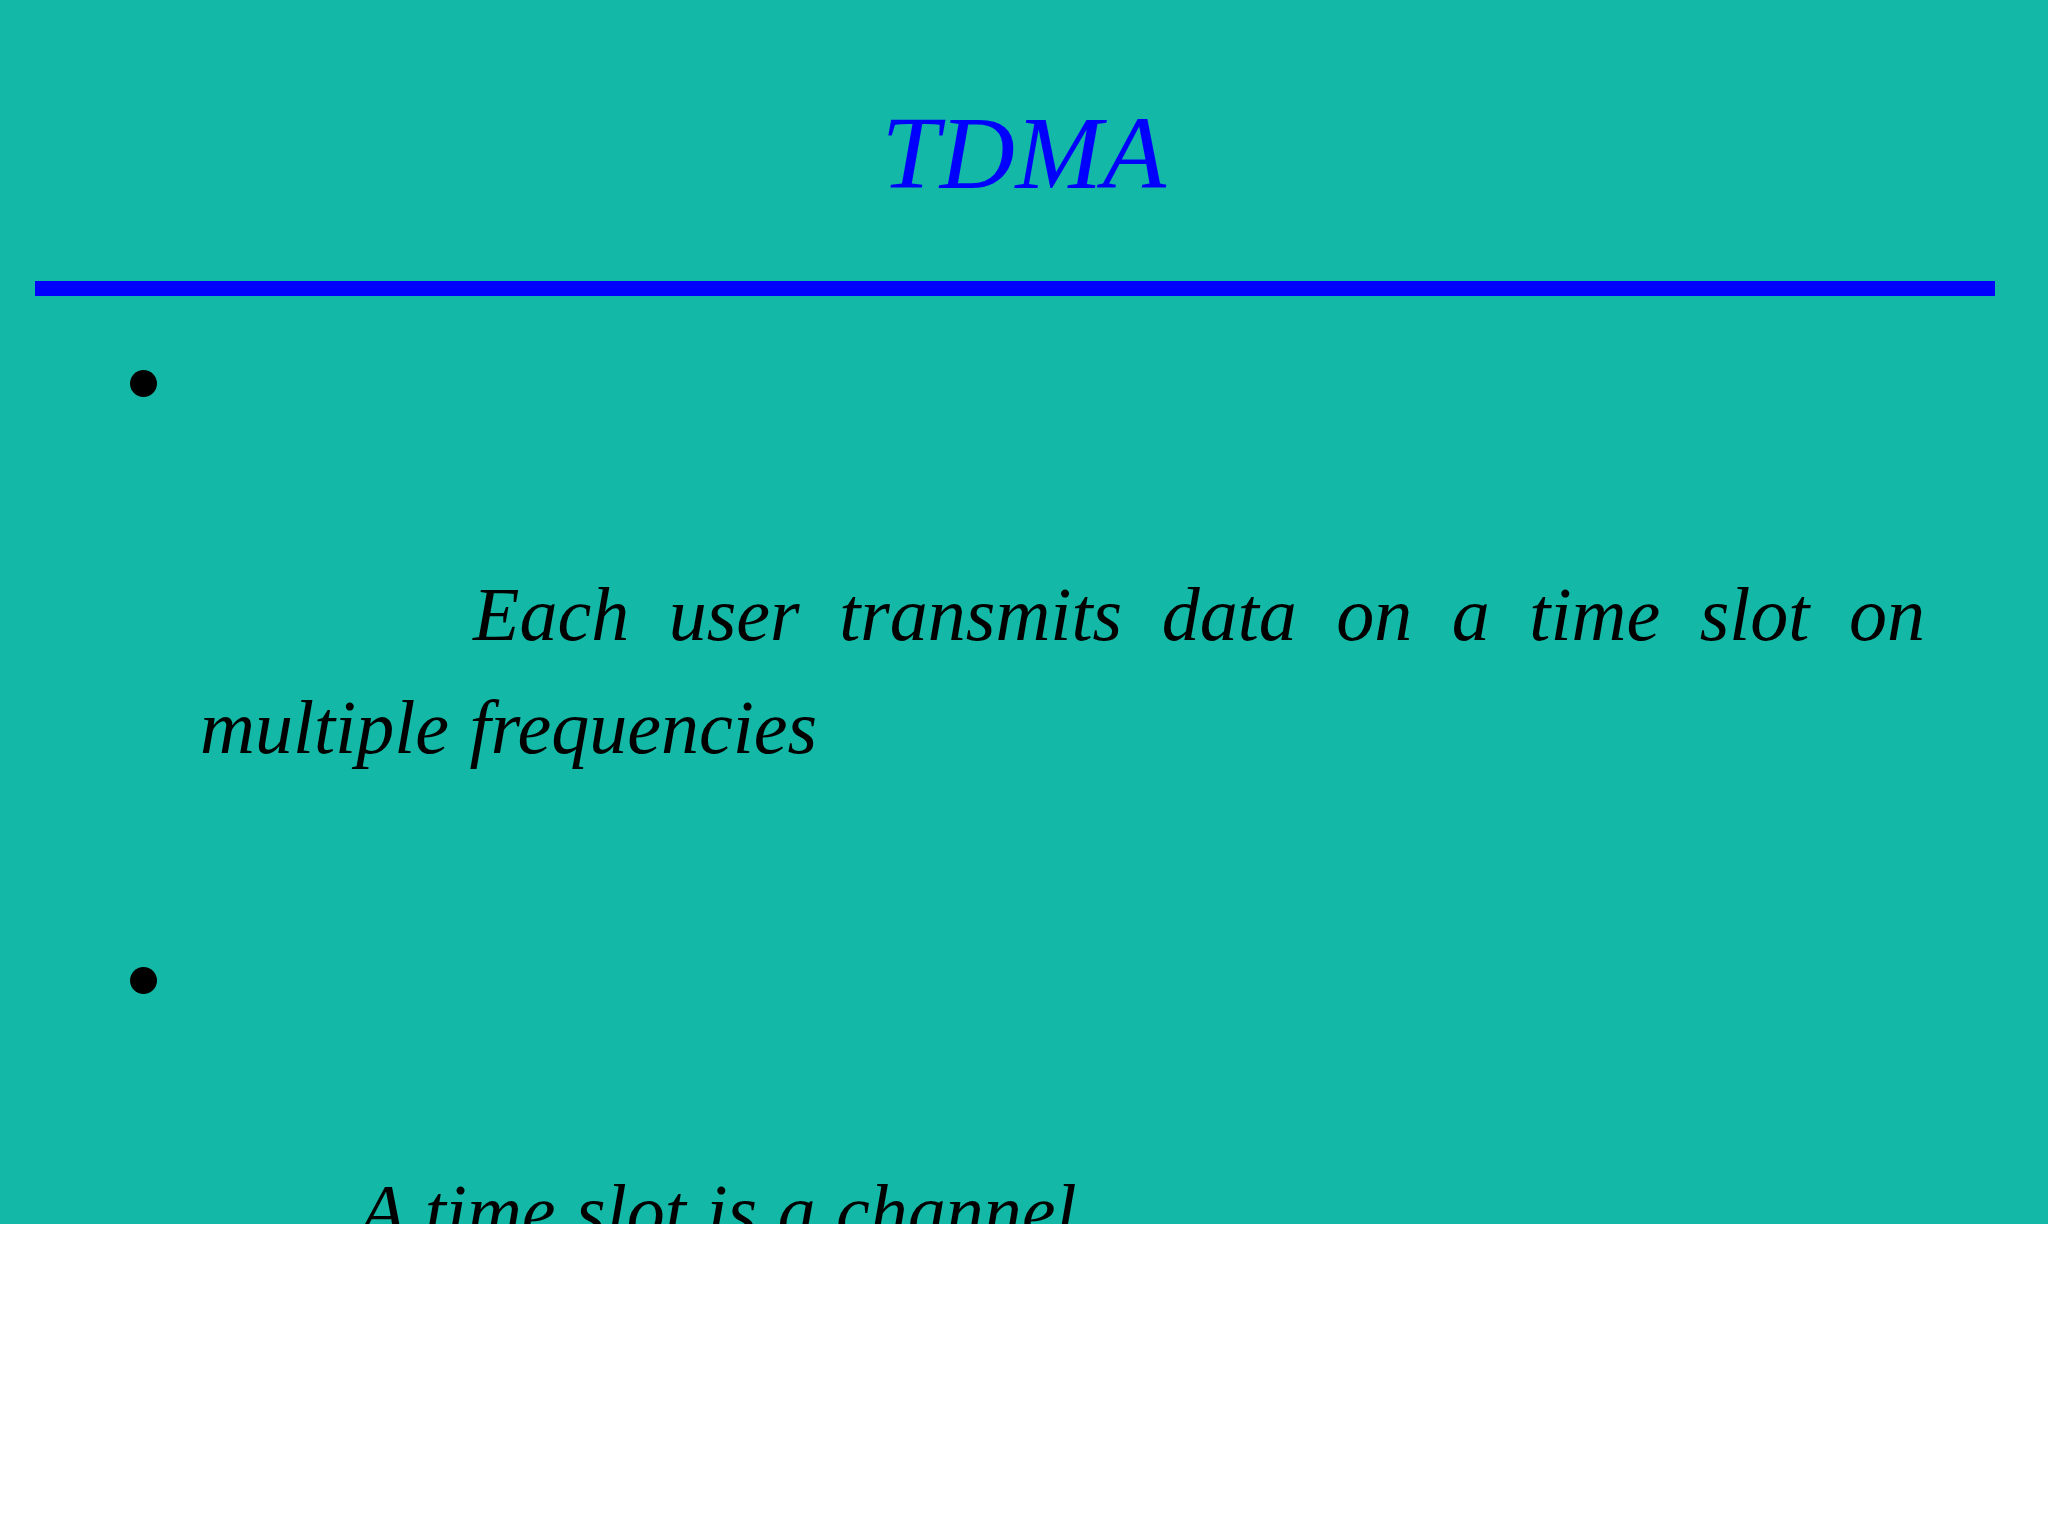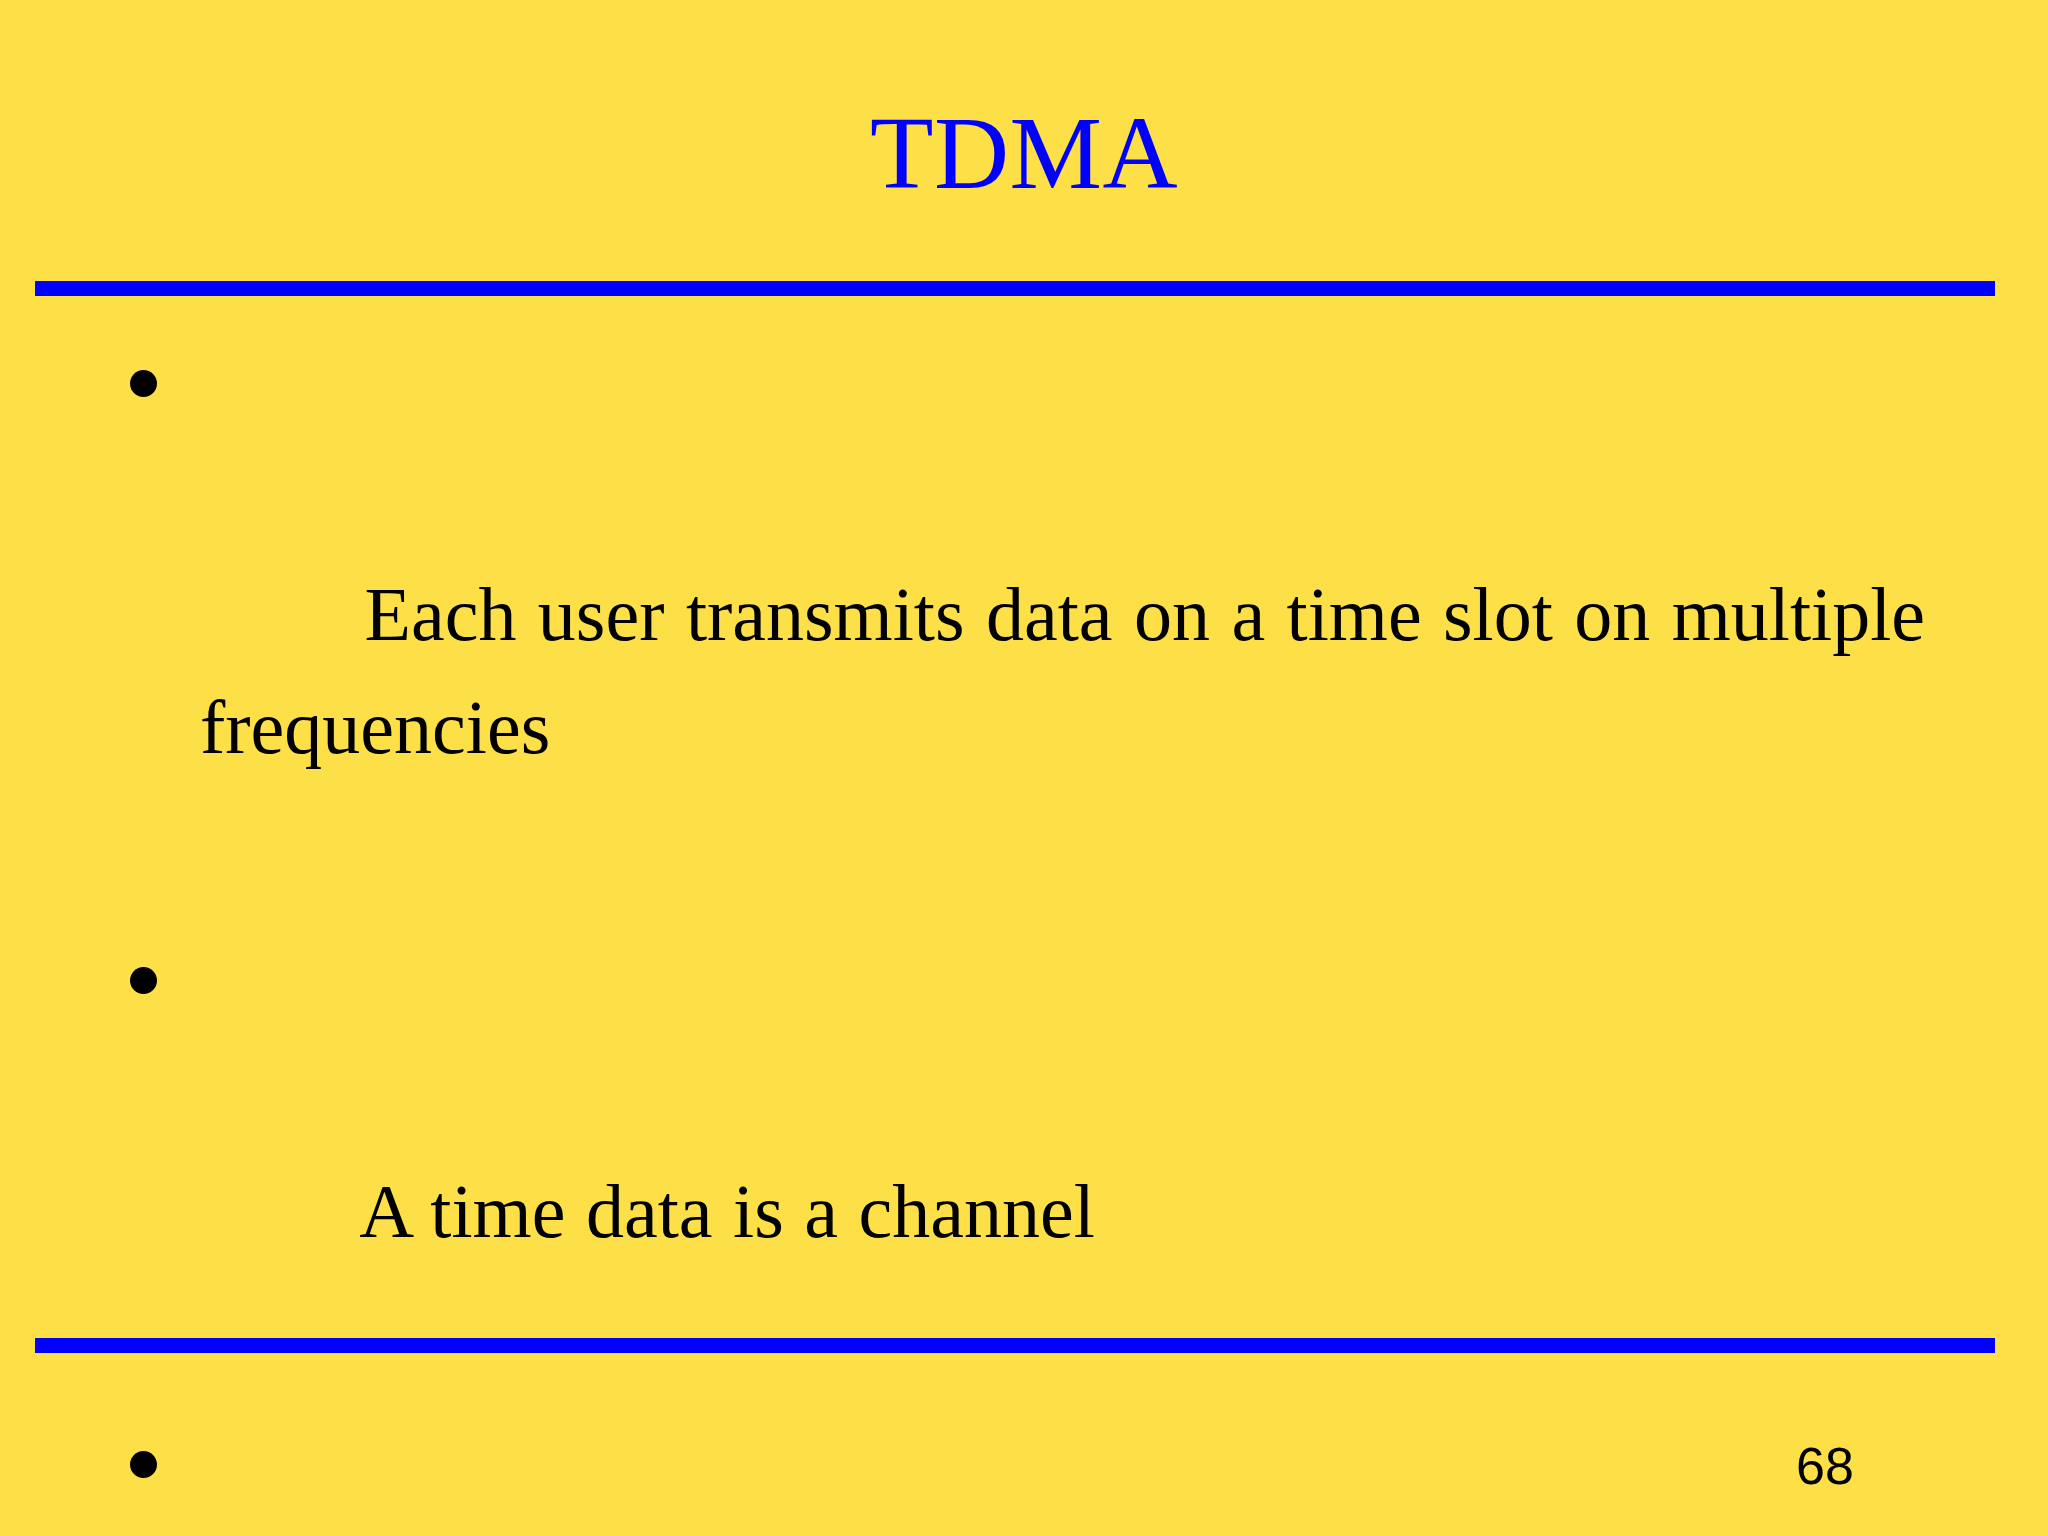--- a/index.html
+++ b/index.html
@@ -5,24 +5,25 @@
 <style>
   html, body {
     margin: 0;
     padding: 0;
     background: #ffffff;
   }
 
   #slide {
     position: relative;
     width: 2048px;
-    height: 1536px;
-    background: #fde047;
+    height: 1224px;
+    background: #14b8a6;
     overflow: hidden;
     font-family: "Liberation Serif", "DejaVu Serif", serif;
+    font-style: italic;
     -webkit-font-smoothing: antialiased;
   }
 
   
   .slide-title {
     position: absolute;
     left: 0;
     top: 92px;
     width: 2048px;
     text-align: center;
@@ -107,21 +108,21 @@
 
   <ul class="bullet-list">
 
     <li class="bullet-item">
       <span class="dot"></span>
       <span class="bullet-text">Each user transmits data on a time slot on multiple frequencies</span>
     </li>
 
     <li class="bullet-item">
       <span class="dot"></span>
-      <span class="bullet-text">A time data is a channel</span>
+      <span class="bullet-text">A time slot is a channel</span>
     </li>
 
     <li class="bullet-item">
       <span class="dot"></span>
       
     </li>
 
   </ul>
 
   <div class="rule rule-bottom"></div>

